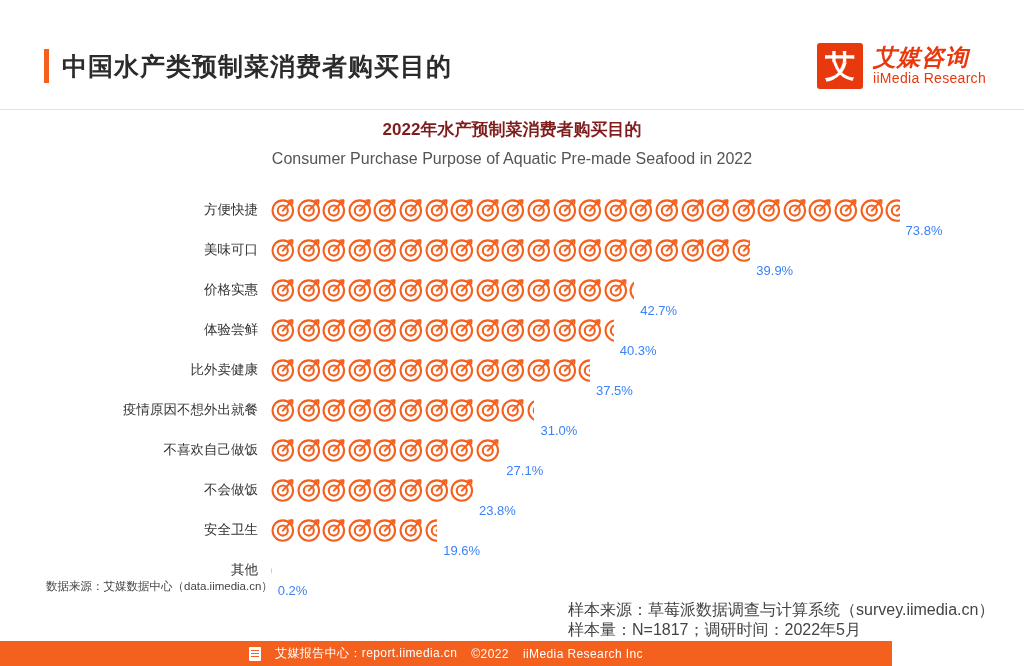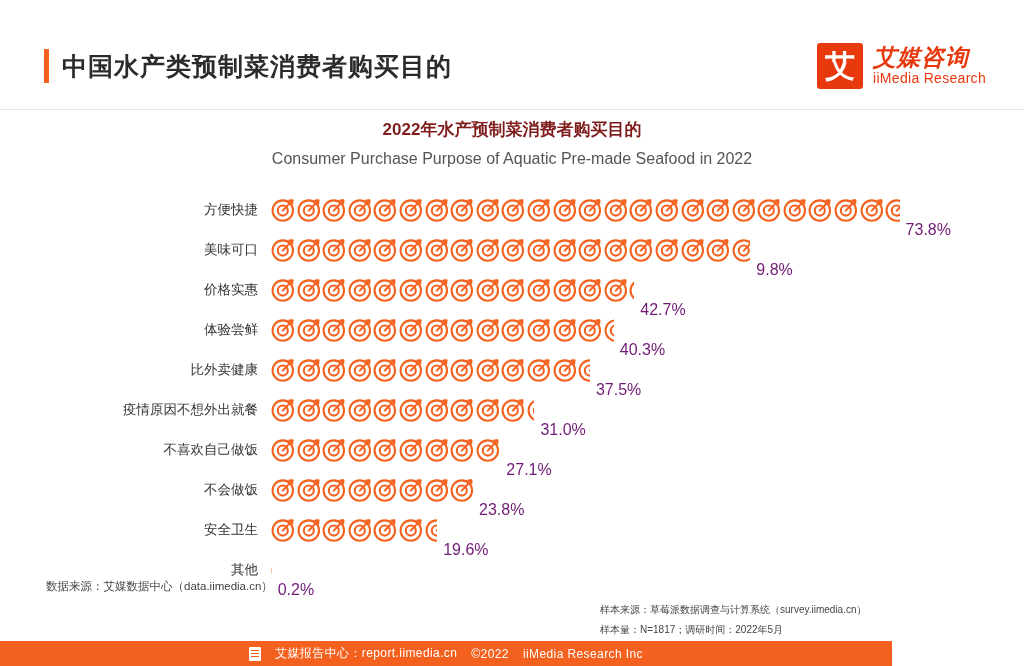--- a/index.html
+++ b/index.html
@@ -158,44 +158,43 @@
   .icon-glyph {
     position: absolute;
     left: 0;
     top: 0;
     width: 25.6px;
     height: 26px;
     display: block;
   }
   .row-value {
     margin-left: 6px;
-    font-size: 16px;
-    color: #701a75;
+    font-size: 13px;
+    color: #3b82f6;
     white-space: nowrap;
     margin-top: 40px;
   }
 
   
   .source-left {
     position: absolute;
     left: 46px;
     top: 579px;
     font-size: 11.5px;
     color: #444;
     white-space: nowrap;
   }
   .source-right {
     position: absolute;
     left: 568px;
     top: 600px;
-    font-size: 10px;
+    font-size: 16px;
     color: #444;
     line-height: 20px;
     white-space: nowrap;
-    margin-left: 32px;
   }
   .footer-bar {
     position: absolute;
     left: 0;
     top: 641px;
     width: 892px;
     height: 25px;
     background: #f4601d;
     color: #ffffff;
     display: flex;
@@ -600,21 +599,21 @@
           </span>
           <span class="icon-wrap" style="width: 19.63px;">
             <svg class="icon-glyph" viewBox="0 0 26 26" xmlns="http://www.w3.org/2000/svg">
               <circle cx="13" cy="13.6" r="10.4" fill="none" stroke="#f4601d" stroke-width="2.1"></circle>
               <circle cx="13" cy="13.6" r="5.1" fill="none" stroke="#f4601d" stroke-width="2.1"></circle>
               <path d="M13 13.6 L22.6 3.4" stroke="#f4601d" stroke-width="2.1" stroke-linecap="round" fill="none"></path>
               <path d="M19.4 3.2 L22.9 3.1 L22.8 6.6" stroke="#f4601d" stroke-width="1.8" fill="none" stroke-linejoin="round" stroke-linecap="round"></path>
             </svg>
           </span>
         </div>
-        <div class="row-value">9.8%</div>
+        <div class="row-value">39.9%</div>
       </div>
       <div class="row">
         <div class="row-label">价格实惠</div>
         <div class="row-icons">
           <span class="icon-wrap">
             <svg class="icon-glyph" viewBox="0 0 26 26" xmlns="http://www.w3.org/2000/svg">
               <circle cx="13" cy="13.6" r="10.4" fill="none" stroke="#f4601d" stroke-width="2.1"></circle>
               <circle cx="13" cy="13.6" r="5.1" fill="none" stroke="#f4601d" stroke-width="2.1"></circle>
               <path d="M13 13.6 L22.6 3.4" stroke="#f4601d" stroke-width="2.1" stroke-linecap="round" fill="none"></path>
               <path d="M19.4 3.2 L22.9 3.1 L22.8 6.6" stroke="#f4601d" stroke-width="1.8" fill="none" stroke-linejoin="round" stroke-linecap="round"></path>

